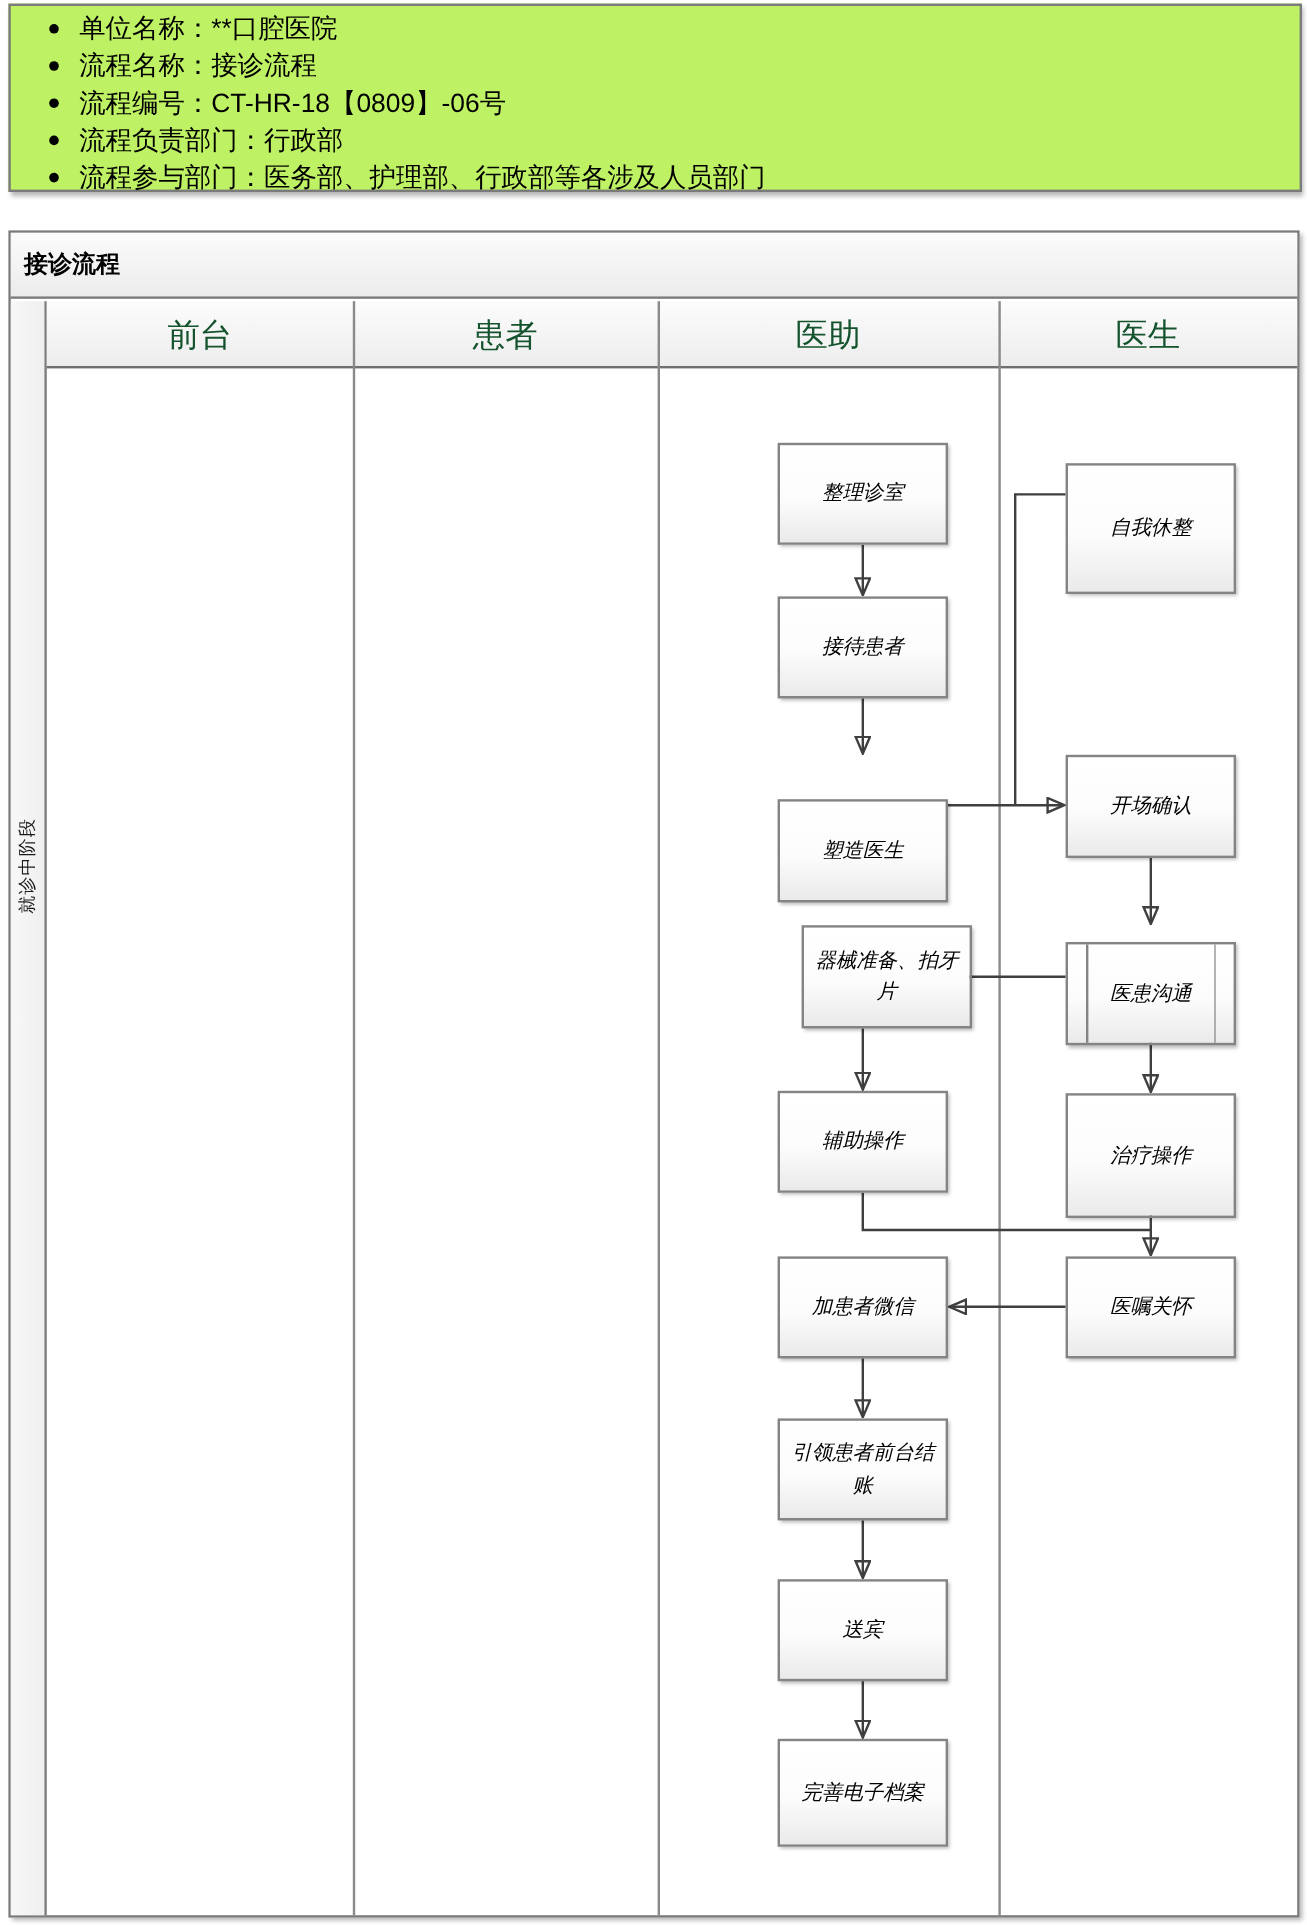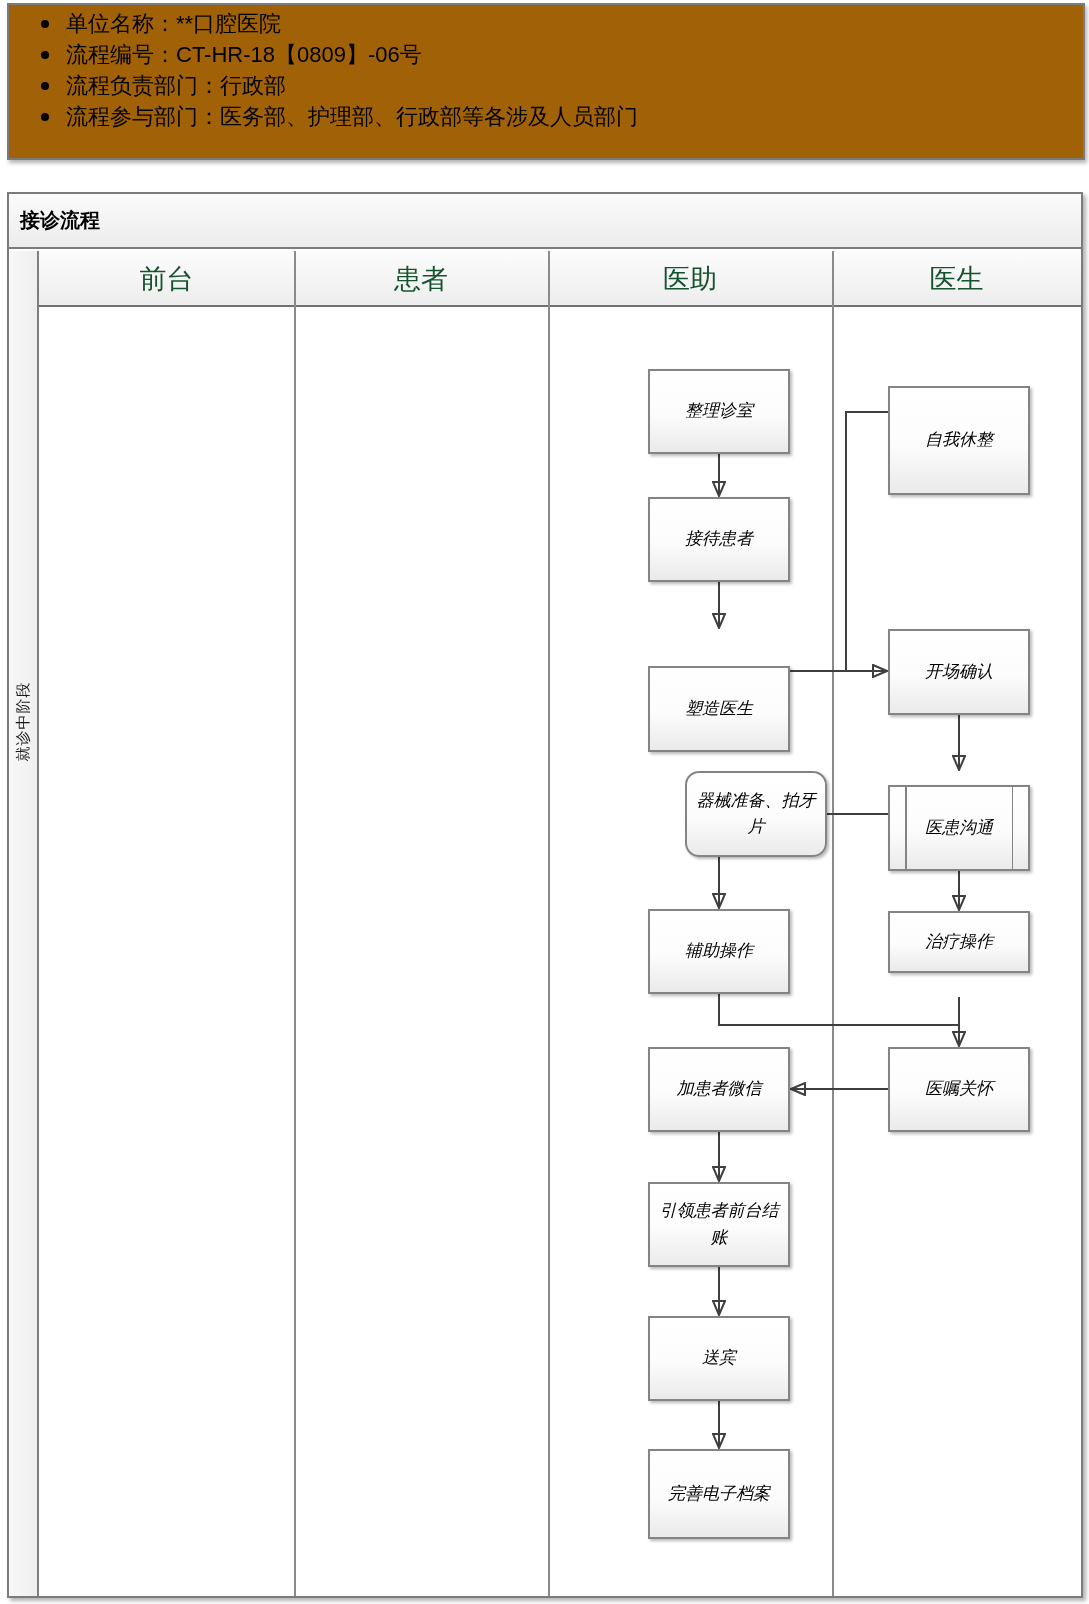--- a/index.html
+++ b/index.html
@@ -4,21 +4,21 @@
 <style>
   html,body { margin:0; padding:0; }
   body {
     width:1089px; height:1604px; position:relative; background:#ffffff;
     font-family:"Liberation Sans","DejaVu Sans",sans-serif; color:#000;
   }
 
   
   .info-panel {
     position:absolute; left:7px; top:3px; width:1078px; height:157px;
-    box-sizing:border-box; border:2px solid #7b7b7b; background:#a16207;
+    box-sizing:border-box; border:2px solid #7b7b7b; background:#bef264;
     box-shadow:2px 3px 4px rgba(0,0,0,0.30);
   }
   .info-panel ul { list-style:none; margin:3px 0 0 0; padding:0; }
   .info-panel li {
     position:relative; padding-left:57px; font-size:22px; line-height:31px;
     white-space:nowrap;
   }
   .info-panel .dot {
     position:absolute; left:32px; top:12px; width:8px; height:8px;
     background:#000; border-radius:50%;
@@ -84,20 +84,21 @@
   }
   .node .bar { position:absolute; top:0; bottom:0; width:1.5px; background:#848484; }
   .node .bar.bl { left:15px; } .node .bar.br { right:15px; }
 </style>
 </head>
 <body>
 
 <section class="info-panel">
   <ul>
     <li><span class="dot"></span><span>单位名称：**口腔医院</span></li>
+    <li><span class="dot"></span><span>流程名称：接诊流程</span></li>
     <li><span class="dot"></span><span>流程编号：CT-HR-18【0809】-06号</span></li>
     <li><span class="dot"></span><span>流程负责部门：行政部</span></li>
     <li><span class="dot"></span><span>流程参与部门：医务部、护理部、行政部等各涉及人员部门</span></li>
   </ul>
 </section>
 
 <section class="flowchart">
   <div class="fc-title">接诊流程</div>
 
   <div class="fc-body">
@@ -142,21 +143,21 @@
 
     <div class="node" style="left:639px; top:118px;  height:85px;">
         <span class="node-label">整理诊室</span>
       </div>
     <div class="node" style="left:639px; top:246px;  height:85px;">
         <span class="node-label">接待患者</span>
       </div>
     <div class="node" style="left:639px; top:378px;  height:86px;margin-top:37px;">
         <span class="node-label">塑造医生</span>
       </div>
-    <div class="node" style="left:676px; top:520px;  height:86px;border-radius:14px;">
+    <div class="node" style="left:659px; top:520px;  height:86px;">
         <span class="node-label">器械准备、拍牙片</span>
       </div>
     <div class="node" style="left:639px; top:658px;  height:85px;">
         <span class="node-label">辅助操作</span>
       </div>
     <div class="node" style="left:639px; top:796px;  height:85px;">
         <span class="node-label">加患者微信</span>
       </div>
     <div class="node" style="left:639px; top:931px;  height:85px;">
         <span class="node-label">引领患者前台结账</span>
@@ -172,21 +173,21 @@
         <span class="node-label">自我休整</span>
       </div>
     <div class="node" style="left:879px; top:378px;  height:86px;">
         <span class="node-label">开场确认</span>
       </div>
     <div class="node" style="left:879px; top:520px;  height:86px;margin-top:14px;">
       <span class="bar bl"></span>
       <span class="bar br"></span>
       <span class="node-label">医患沟通</span>
     </div>
-    <div class="node" style="left:879px; top:660px;  height:62px;">
+    <div class="node" style="left:879px; top:660px;  height:104px;">
         <span class="node-label">治疗操作</span>
       </div>
     <div class="node" style="left:879px; top:796px;  height:85px;">
         <span class="node-label">医嘱关怀</span>
       </div>
 
   </div>
 </section>
 
 </body></html>

